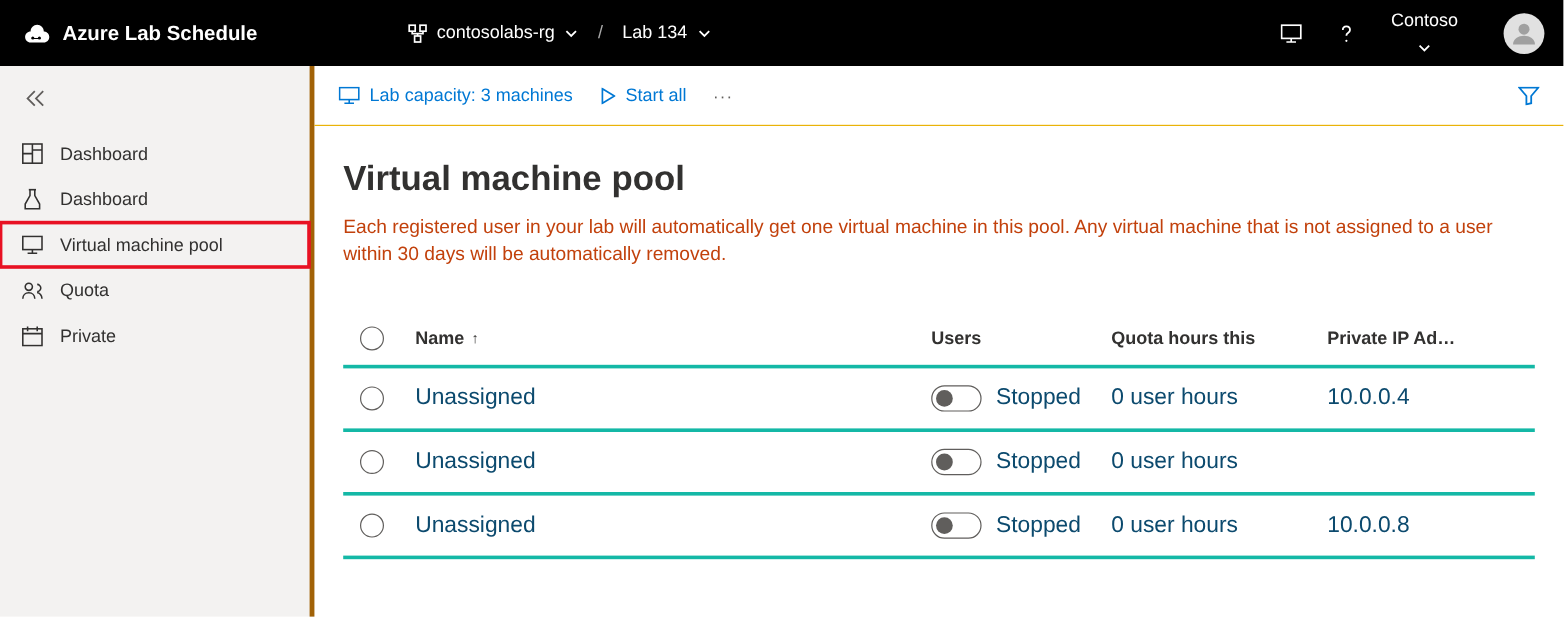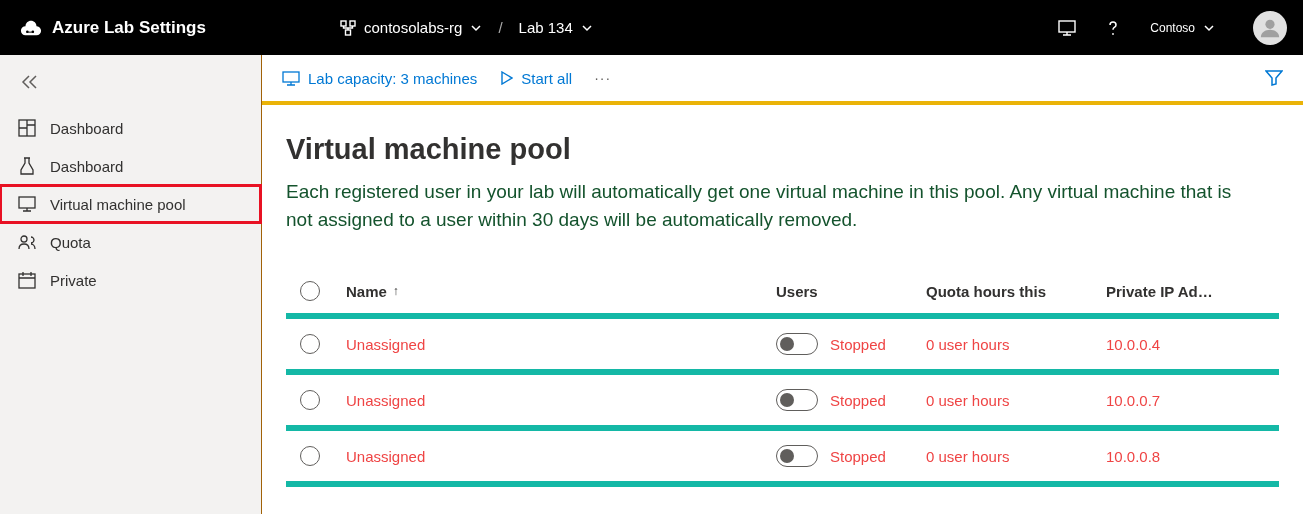--- a/index.html
+++ b/index.html
@@ -23,78 +23,78 @@
   }
   .logo { display:flex; align-items:center; gap:10px; width:320px; }
   .logo-mark { width:22px; height:20px; }
   .logo-text { font-size:17px; font-weight:600; }
   .breadcrumb { display:flex; align-items:center; gap:10px; font-size:15px; }
   .bc-item { display:flex; align-items:center; gap:8px; cursor:pointer; }
   .bc-sep { margin:0 6px; color:#aaa; }
   .header-spacer { flex:1; }
   .header-actions { display:flex; align-items:center; gap:28px; }
   .hdr-icon { cursor:pointer; display:flex; align-items:center; }
-  .user-drop { display:flex; align-items:center; gap:8px; cursor:pointer; font-size:12px; }
+  .user-drop { display:flex; align-items:center; gap:8px; cursor:pointer; font-size:15px;flex-direction:column; }
   .avatar {
     width:34px; height:34px; border-radius:50%;
     background:#e1e1e1; display:flex; align-items:center; justify-content:center;
     margin-left:10px;
   }
   
   .shell { display:flex; height:calc(100% - 55px); }
   .sidebar {
     width:262px;
     background:#f3f2f1;
-    border-right:1px solid #a16207;
+    border-right:4px solid #a16207;
     padding-top:10px;
   }
   .collapse-btn { padding:10px 16px 20px 20px; cursor:pointer; }
   .nav-item {
     display:flex; align-items:center; gap:14px;
     padding:10px 18px;
     font-size:15px;
     cursor:pointer;
     color:#323130;
   }
   .nav-item.active {
     outline:3px solid #e81123;
     outline-offset:-2px;
     background:#f3f2f1;
   }
   .nav-icon { width:18px; height:18px; display:flex; align-items:center; justify-content:center; }
   .main { flex:1; display:flex; flex-direction:column; }
   .toolbar {
     height:50px;
-    border-bottom:4px solid #eab308;
+    border-bottom:1px solid #eab308;
     display:flex; align-items:center;
     padding:0 20px;
     gap:22px;
   }
   .tool-link {
     display:flex; align-items:center; gap:8px;
     color:#0078d4;
     font-size:15px;
     cursor:pointer;
   }
   .tool-ellipsis { color:#605e5c; cursor:pointer; letter-spacing:1px; }
   .toolbar-spacer { flex:1; }
   .filter-icon { color:#0078d4; cursor:pointer; }
   .content { padding:28px 24px 0 24px; }
   .title { font-size:29px; font-weight:600; margin-bottom:12px; }
-  .desc { font-size:19px; color:#14532d; line-height:1.45; max-width:960px; margin-bottom:36px; }
+  .desc { font-size:16px; color:#c2410c; line-height:1.45; max-width:960px; margin-bottom:36px; }
   
   .table { width:100%; }
   .thead, .trow {
     display:grid;
     grid-template-columns: 60px 430px 150px 180px 160px;
     align-items:center;
-    border-bottom:6px solid #14b8a6;
+    border-bottom:3px solid #14b8a6;
   }
   .thead { font-weight:600; font-size:15px; padding:12px 0; }
-  .trow { padding:14px 0; font-size:15px; color:#ef4444; }
+  .trow { padding:14px 0; font-size:19px; color:#0c4a6e; }
   .radio {
     width:20px; height:20px; border:1.5px solid #605e5c; border-radius:50%;
     margin-left:14px; cursor:pointer;
   }
   .name-hdr { display:flex; align-items:center; gap:6px; color:#323130; }
   .sort-arrow { font-size:12px; }
   .state-cell { display:flex; align-items:center; gap:12px; }
   .toggle {
     width:42px; height:22px; border:1px solid #605e5c; border-radius:11px;
     position:relative; cursor:pointer; background:#fff;
@@ -111,21 +111,21 @@
 <div class="header">
   <div class="logo">
     <span class="logo-mark">
       <svg viewBox="0 0 24 20" width="22" height="20">
         <path fill="#fff" d="M18 8c0-3.3-2.7-6-6-6S6 4.7 6 8C3.2 8 1 10.2 1 13s2.2 5 5 5h12c2.8 0 5-2.2 5-5 0-2.6-2-4.7-4.5-5H18z"></path>
         <circle cx="8" cy="14" r="1.4" fill="#000"></circle>
         <circle cx="14" cy="14" r="1.4" fill="#000"></circle>
         <path fill="#000" d="M7 14h8v1H7z"></path>
       </svg>
     </span>
-    <span class="logo-text">Azure Lab Settings</span>
+    <span class="logo-text">Azure Lab Schedule</span>
   </div>
   <div class="breadcrumb">
     <span class="bc-item">
       <span>
         <svg width="16" height="16" viewBox="0 0 16 16" stroke="#fff" stroke-width="1.4" fill="none">
           <rect x="1" y="1" width="5" height="5"></rect>
             <rect x="10" y="1" width="5" height="5"></rect>
           <rect x="5.5" y="10" width="5" height="5"></rect>
           <path d="M3.5 6v2h9V6 M8 8v2"></path>
         </svg>
@@ -304,21 +304,20 @@
               <div class="radio"></div>
             </div>
           <div>Unassigned</div>
           <div class="state-cell">
             <div class="toggle">
                 <div class="toggle-knob"></div>
               </div>
             <span>Stopped</span>
           </div>
           <div>0 user hours</div>
-          <div>10.0.0.7</div>
         </div>
 
         <div class="trow">
           <div>
               <div class="radio"></div>
             </div>
           <div>Unassigned</div>
           <div class="state-cell">
             <div class="toggle">
                 <div class="toggle-knob"></div>

